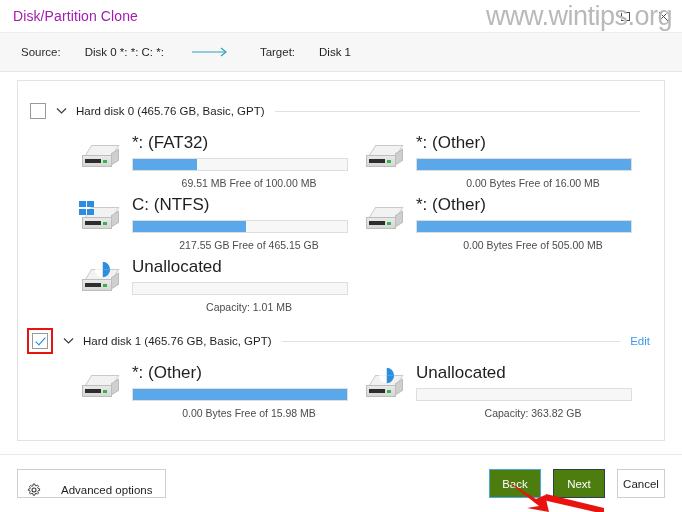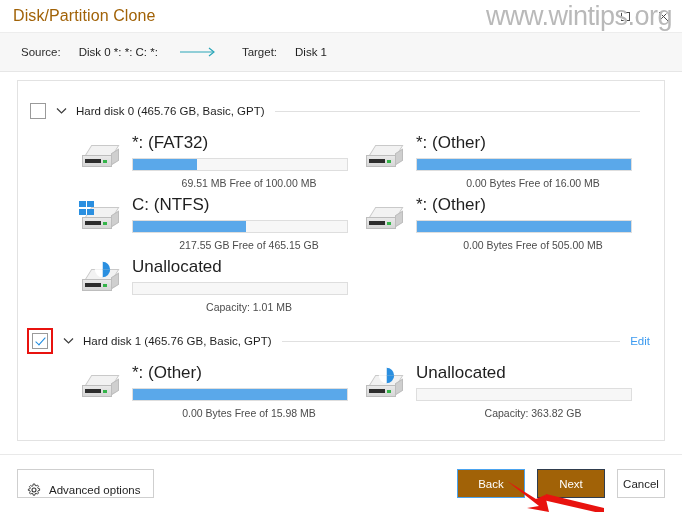--- a/index.html
+++ b/index.html
@@ -21,22 +21,22 @@
   .titlebar {
     height: 32px;
     background: #ffffff;
     display: flex;
     align-items: center;
     padding-left: 13px;
     position: relative;
     z-index: 2;
   }
   .titlebar-text {
-    font-size: 16px;
-    color: #a16207;
+    font-size: 14px;
+    color: #a21caf;
     letter-spacing: 0.1px;
   }
   .window-controls {
     position: absolute;
     right: 0;
     top: 0;
     height: 32px;
     display: flex;
   }
   .wc-btn {
@@ -55,21 +55,21 @@
   .sourcebar {
     height: 40px;
     background: #f7f7f7;
     border-top: 1px solid #ededed;
     border-bottom: 1px solid #e6e6e6;
     display: flex;
     align-items: center;
     padding-left: 21px;
     font-size: 11.5px;
     color: #2b2b2b;
-    gap: 6px;
+    gap: 12px;
   }
   .sb-label { color: #2b2b2b; }
   .sb-value { color: #1f1f1f; margin-left: 12px; }
   .sb-arrow {
     margin: 0 16px;
     display: inline-flex;
     align-items: center;
   }
 
   
@@ -259,26 +259,26 @@
     font-size: 11.5px;
     height: 29px;
     border: 1px solid #cfcfcf;
     background: #ffffff;
     color: #1f1f1f;
     cursor: pointer;
     display: inline-flex;
     align-items: center;
     justify-content: center;
   }
-  .btn-adv { padding: 12px 13px 0 9px; gap: 8px; }
+  .btn-adv { padding: 12px 13px 0 9px; gap: 20px; }
   .btn-primary {
-    background: #a16207;
+    background: #4d7c0f;
     border: 1px solid #4aa3ef;
     color: #ffffff;
-    width: 68px;
+    width: 52px;
   }
   .btn-primary.focused {
     border: 1px solid #2f3c4d;
   }
   .btn-cancel { width: 48px; }
   .footer-right {
     margin-left: auto;
     display: flex;
     gap: 12px;
   }

